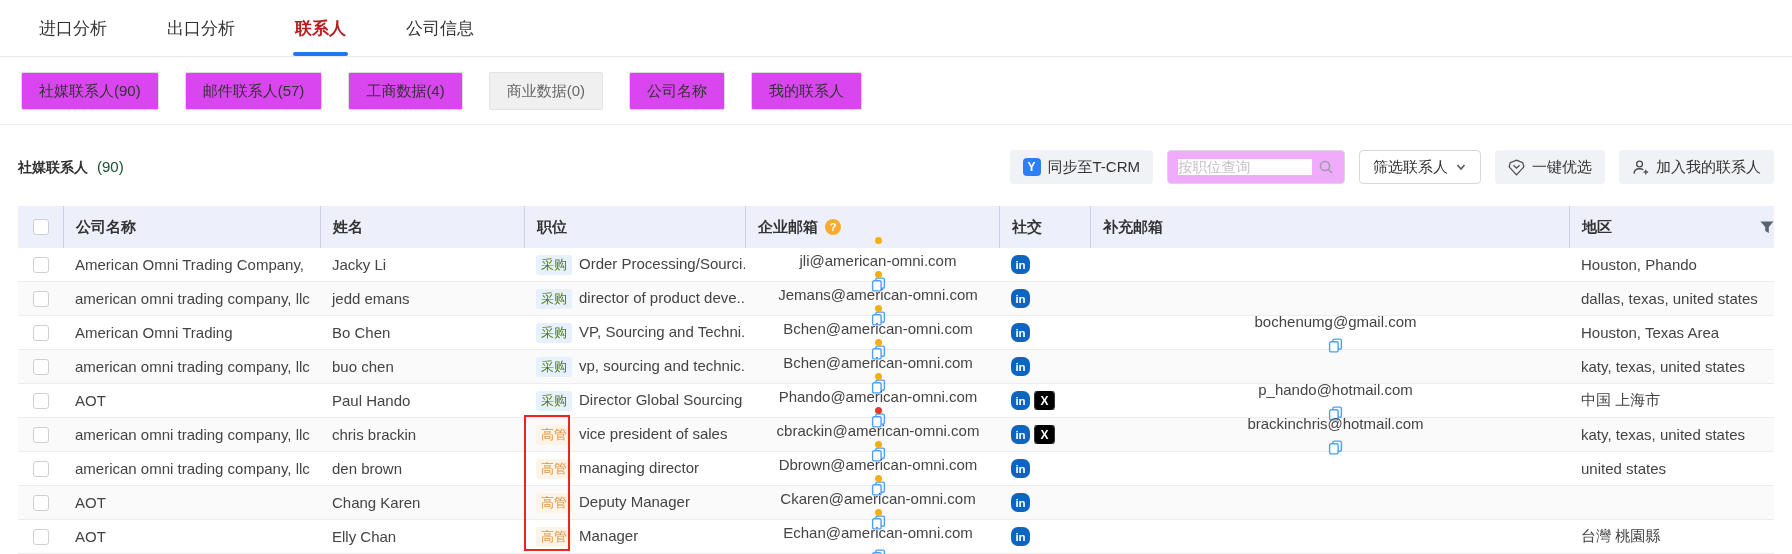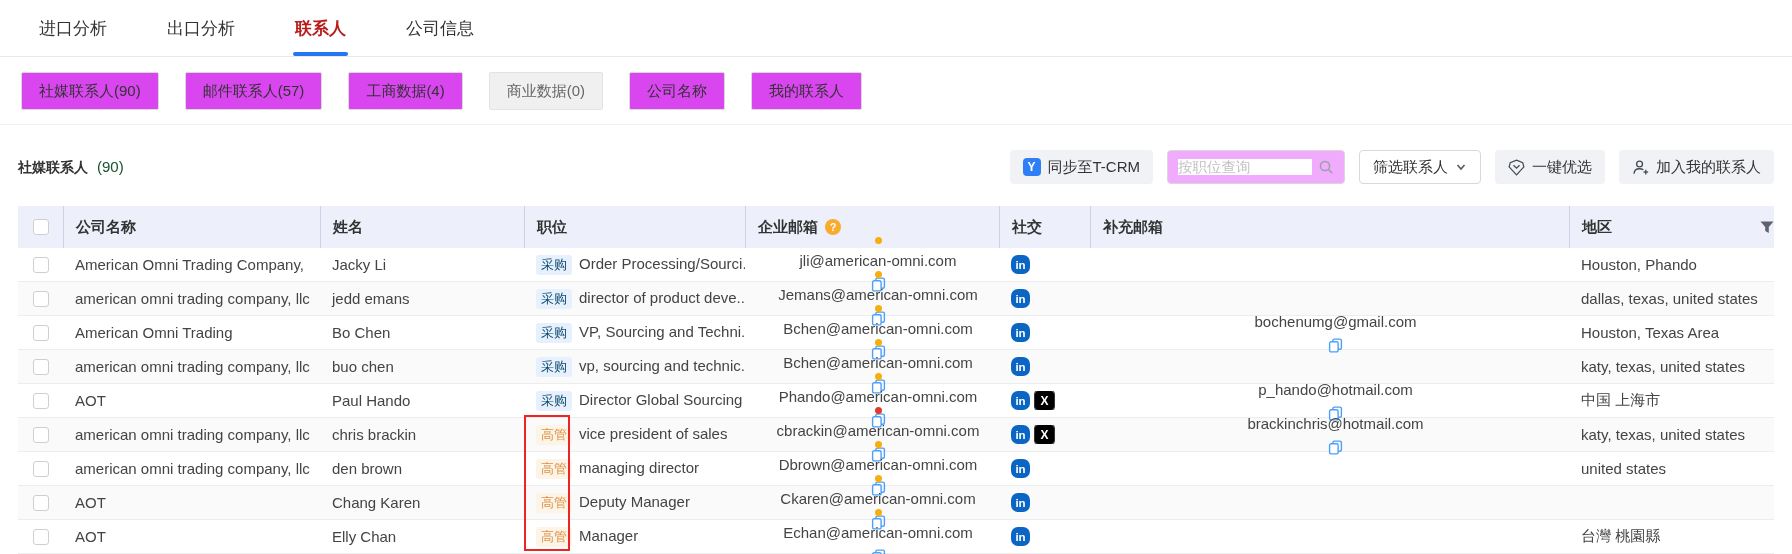--- a/index.html
+++ b/index.html
@@ -34,21 +34,21 @@
   .trow { display:grid; grid-template-columns:45px 257px 204px 221px 254px 91px 479px 205px; align-items:center; }
   .thead { background:#edf0fa; height:42px; font-weight:bold; color:#333; }
   .thead .cell { border-left:1px solid #ccd2e4; height:100%; display:flex; align-items:center; }
   .thead .cell:first-child { border-left:none; justify-content:center; }
   .cell { padding-left:12px; overflow:hidden; white-space:nowrap; }
   .cell.cb-cell { padding-left:0; display:flex; justify-content:center; }
   .tbody .trow { height:34px; border-bottom:1px solid #ededee; color:#444; }
   .tbody .trow:nth-child(even) { background:#fafafa; }
   .cb { width:16px; height:16px; border:1px solid #cfcfcf; border-radius:3px; background:#fff; display:inline-block; cursor:pointer; }
   .badge { display:inline-block; font-size:13px; line-height:20px; padding:0 5px; border-radius:3px; }
-  .badge.blue { background:#e7f0fd; color:#0c4a6e; }
+  .badge.blue { background:#e7f0fd; color:#4d7c0f; }
   .badge.orange { background:#fdf4e8; color:#df9243; }
   .role { margin-left:7px; color:#444; }
   .dot { width:7px; height:7px; border-radius:50%; display:inline-block; flex:none; }
   .dot.yellow { background:#f5af0e; }
   .dot.red { background:#dd3b30; }
   .email-cell { display:flex; align-items:center; gap:8px;flex-direction:column; }
   .copy-ic { flex:none; display:inline-flex; cursor:pointer; }
   .soc { display:flex; gap:5px; align-items:center; }
   .li-ic { width:19px; height:19px; background:#0a66c2; color:#fff; border-radius:7px; font-size:11.5px; font-weight:bold; display:inline-flex; align-items:center; justify-content:center; cursor:pointer; }
   .x-ic { width:19px; height:19px; background:#000; color:#fff; border-radius:3px; font-size:12px; font-weight:bold; display:inline-flex; align-items:center; justify-content:center; cursor:pointer; outline:1px solid #333; }

